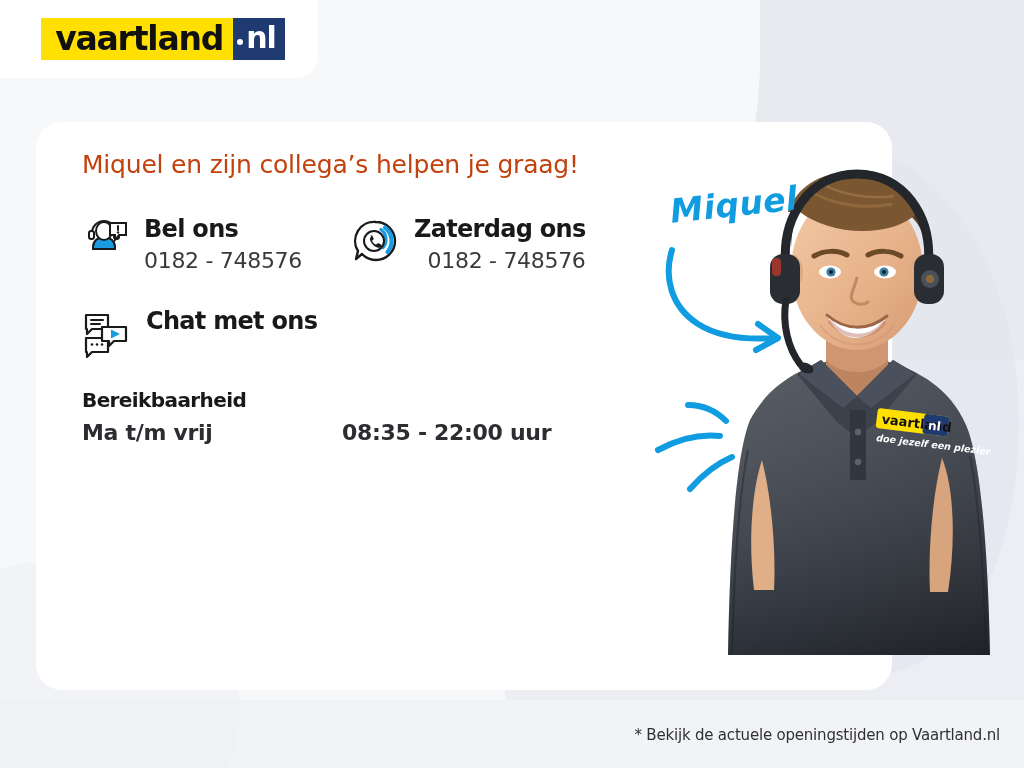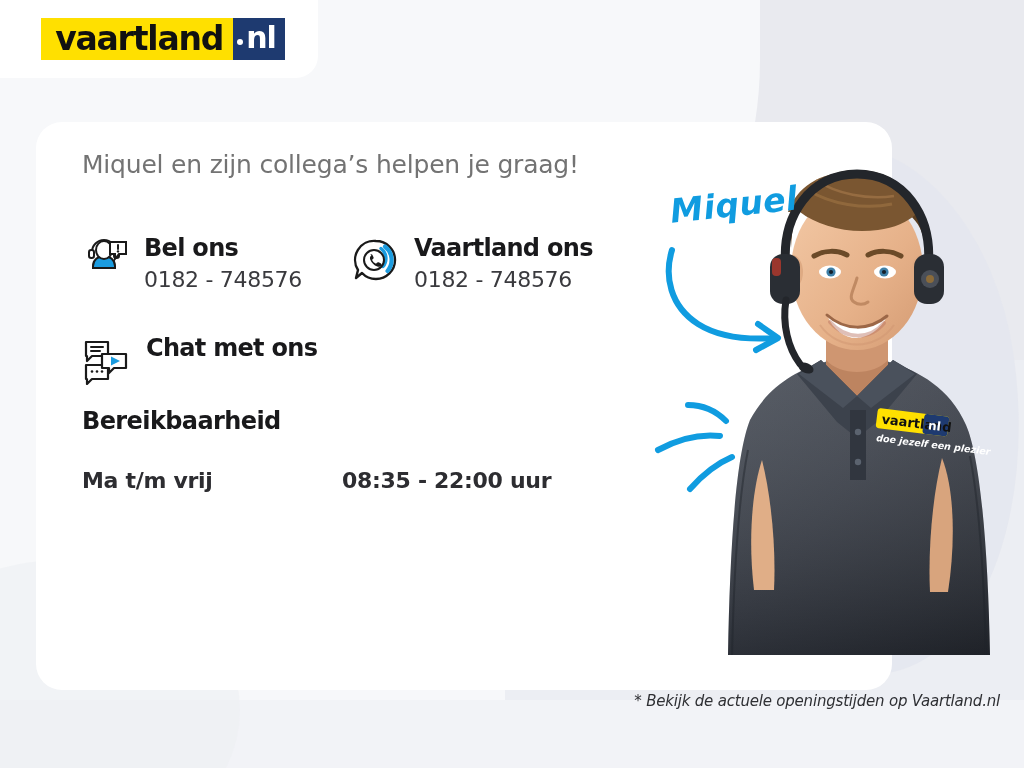--- a/index.html
+++ b/index.html
@@ -76,48 +76,48 @@
   }
   #content-inner{position:absolute;left:46px;top:28px;width:560px;}
 
   .headline{
     font-family:"DejaVu Sans",sans-serif;
     font-size:45px;font-weight:700;color:#1f3e78;letter-spacing:-1.4px;
     margin:0 0 4px 0;line-height:1.05;
   }
   .subheadline{
     font-family:"DejaVu Sans",sans-serif;
-    font-size:25px;font-weight:400;color:#737373;letter-spacing:-0.2px;
-    margin:0 0 55px 0;line-height:1.2;
+    font-size:25px;font-weight:400;color:#c2410c;letter-spacing:-0.2px;
+    margin:0 0 36px 0;line-height:1.2;
   }
 
   
   .contact-grid{position:relative;height:172px;}
   .contact-item{position:absolute;display:flex;align-items:flex-start;gap:14px;}
   #item-bel{left:0;top:0;}
   #item-whatsapp{left:270px;top:0;}
-  #item-chat{left:0;top:100px;gap:16px;}
+  #item-chat{left:0;top:92px;gap:16px;}
 
   .c-icon{width:48px;height:48px;flex:0 0 48px;margin-top:2px;}
   .c-texts{display:flex;flex-direction:column;}
   .c-title{
     font-family:"DejaVu Sans",sans-serif;
     font-size:24px;font-weight:700;color:#19191b;letter-spacing:-0.7px;line-height:1.15;
   }
   .c-sub{
     font-family:"DejaVu Sans",sans-serif;
     font-size:22px;font-weight:400;color:#3a3a3e;letter-spacing:-0.3px;
-    line-height:1.3;margin-top:3px;
+    line-height:1.3;margin-top:3px;text-align:right;
   }
 
   
   .hours-title{
     font-family:"DejaVu Sans",sans-serif;
-    font-size:24px;font-weight:700;color:#19191b;letter-spacing:-0.6px;
-    margin:0 0 28px 0;
+    font-size:20px;font-weight:700;color:#19191b;letter-spacing:-0.6px;
+    margin:0 0 3px 0;
   }
   table.hours{border-collapse:collapse;}
   table.hours td{
     font-family:"DejaVu Sans",sans-serif;
     font-size:22px;font-weight:700;color:#2d2d31;letter-spacing:-0.3px;
     padding:3px 0;line-height:1.35;
   }
   table.hours td.day{width:260px;}
 
   
@@ -130,23 +130,23 @@
   }
   #arrow-svg{position:absolute;left:0px;top:55px;}
 
   #speedlines{position:absolute;left:648px;top:365px;z-index:7;}
 
   
   #person{position:absolute;left:690px;top:120px;width:334px;height:565px;z-index:5;}
 
   
   #footer-note{
-    position:absolute;right:24px;top:692px;z-index:8;
-    font-family:"DejaVu Sans",sans-serif;
-    font-style:italic;font-size:15px;color:#2f3034;letter-spacing:-0.2px;
+    position:absolute;right:24px;top:726px;z-index:8;
+    font-family:"DejaVu Sans",sans-serif;
+    font-size:15px;color:#2f3034;letter-spacing:-0.2px;
   }
 </style>
 </head>
 <body>
 
 <div id="bg-layer">
   <div class="bg-base"></div>
   <div class="bg-right"></div>
   <div class="bg-topright-shape"></div>
   <div class="bg-topleft-curve"></div>
@@ -198,21 +198,21 @@
         <span class="c-icon">
           <svg viewBox="0 0 48 48" width="48" height="48">
             <path d="M24 4a19 19 0 0 1 0 38 19 19 0 0 1-14-6l-6 5 2-8a19 19 0 0 1 18-29z" fill="#fff" stroke="#1a1a1a" stroke-width="2.4" stroke-linejoin="round"></path>
             <path d="M33 9.5a17 17 0 0 1 2.5 24.5" fill="none" stroke="#1b9ce0" stroke-width="4.2" stroke-linecap="round"></path>
             <path d="M29 11.5a12.5 12.5 0 0 1 2 18" fill="none" stroke="#1b9ce0" stroke-width="3.4" stroke-linecap="round"></path>
             <circle cx="22" cy="23" r="10" fill="none" stroke="#1a1a1a" stroke-width="2"></circle>
             <path d="M18.4 17.6c.9-.6 1.8-.3 2.2.6l.9 2c.3.7.1 1.2-.5 1.7l-.7.6c-.2.2-.2.4-.1.7a7.4 7.4 0 0 0 3.4 3.4c.3.1.5.1.7-.1l.6-.7c.5-.6 1-.8 1.7-.5l2 .9c.9.4 1.2 1.3.6 2.2-.8 1.2-2.3 1.7-3.9 1.1a13 13 0 0 1-7.1-7.1c-.6-1.6-.1-3.1 1.2-3.8z" fill="#1a1a1a"></path>
           </svg>
         </span>
         <span class="c-texts">
-          <span class="c-title">Vaartland ons</span>
+          <span class="c-title">Zaterdag ons</span>
           <span class="c-sub">0182 - 748576</span>
         </span>
       </div>
 
       <div class="contact-item" id="item-chat">
         <span class="c-icon">
           <svg viewBox="0 0 48 48" width="48" height="48">
             <path d="M4 5h22v14H10l-5 5v-5H4z" fill="#fff" stroke="#1a1a1a" stroke-width="2.2" stroke-linejoin="round"></path>
             <line x1="9" y1="10" x2="21" y2="10" stroke="#1a1a1a" stroke-width="2" stroke-linecap="round"></line>
             <line x1="9" y1="14" x2="18" y2="14" stroke="#1a1a1a" stroke-width="2" stroke-linecap="round"></line>

